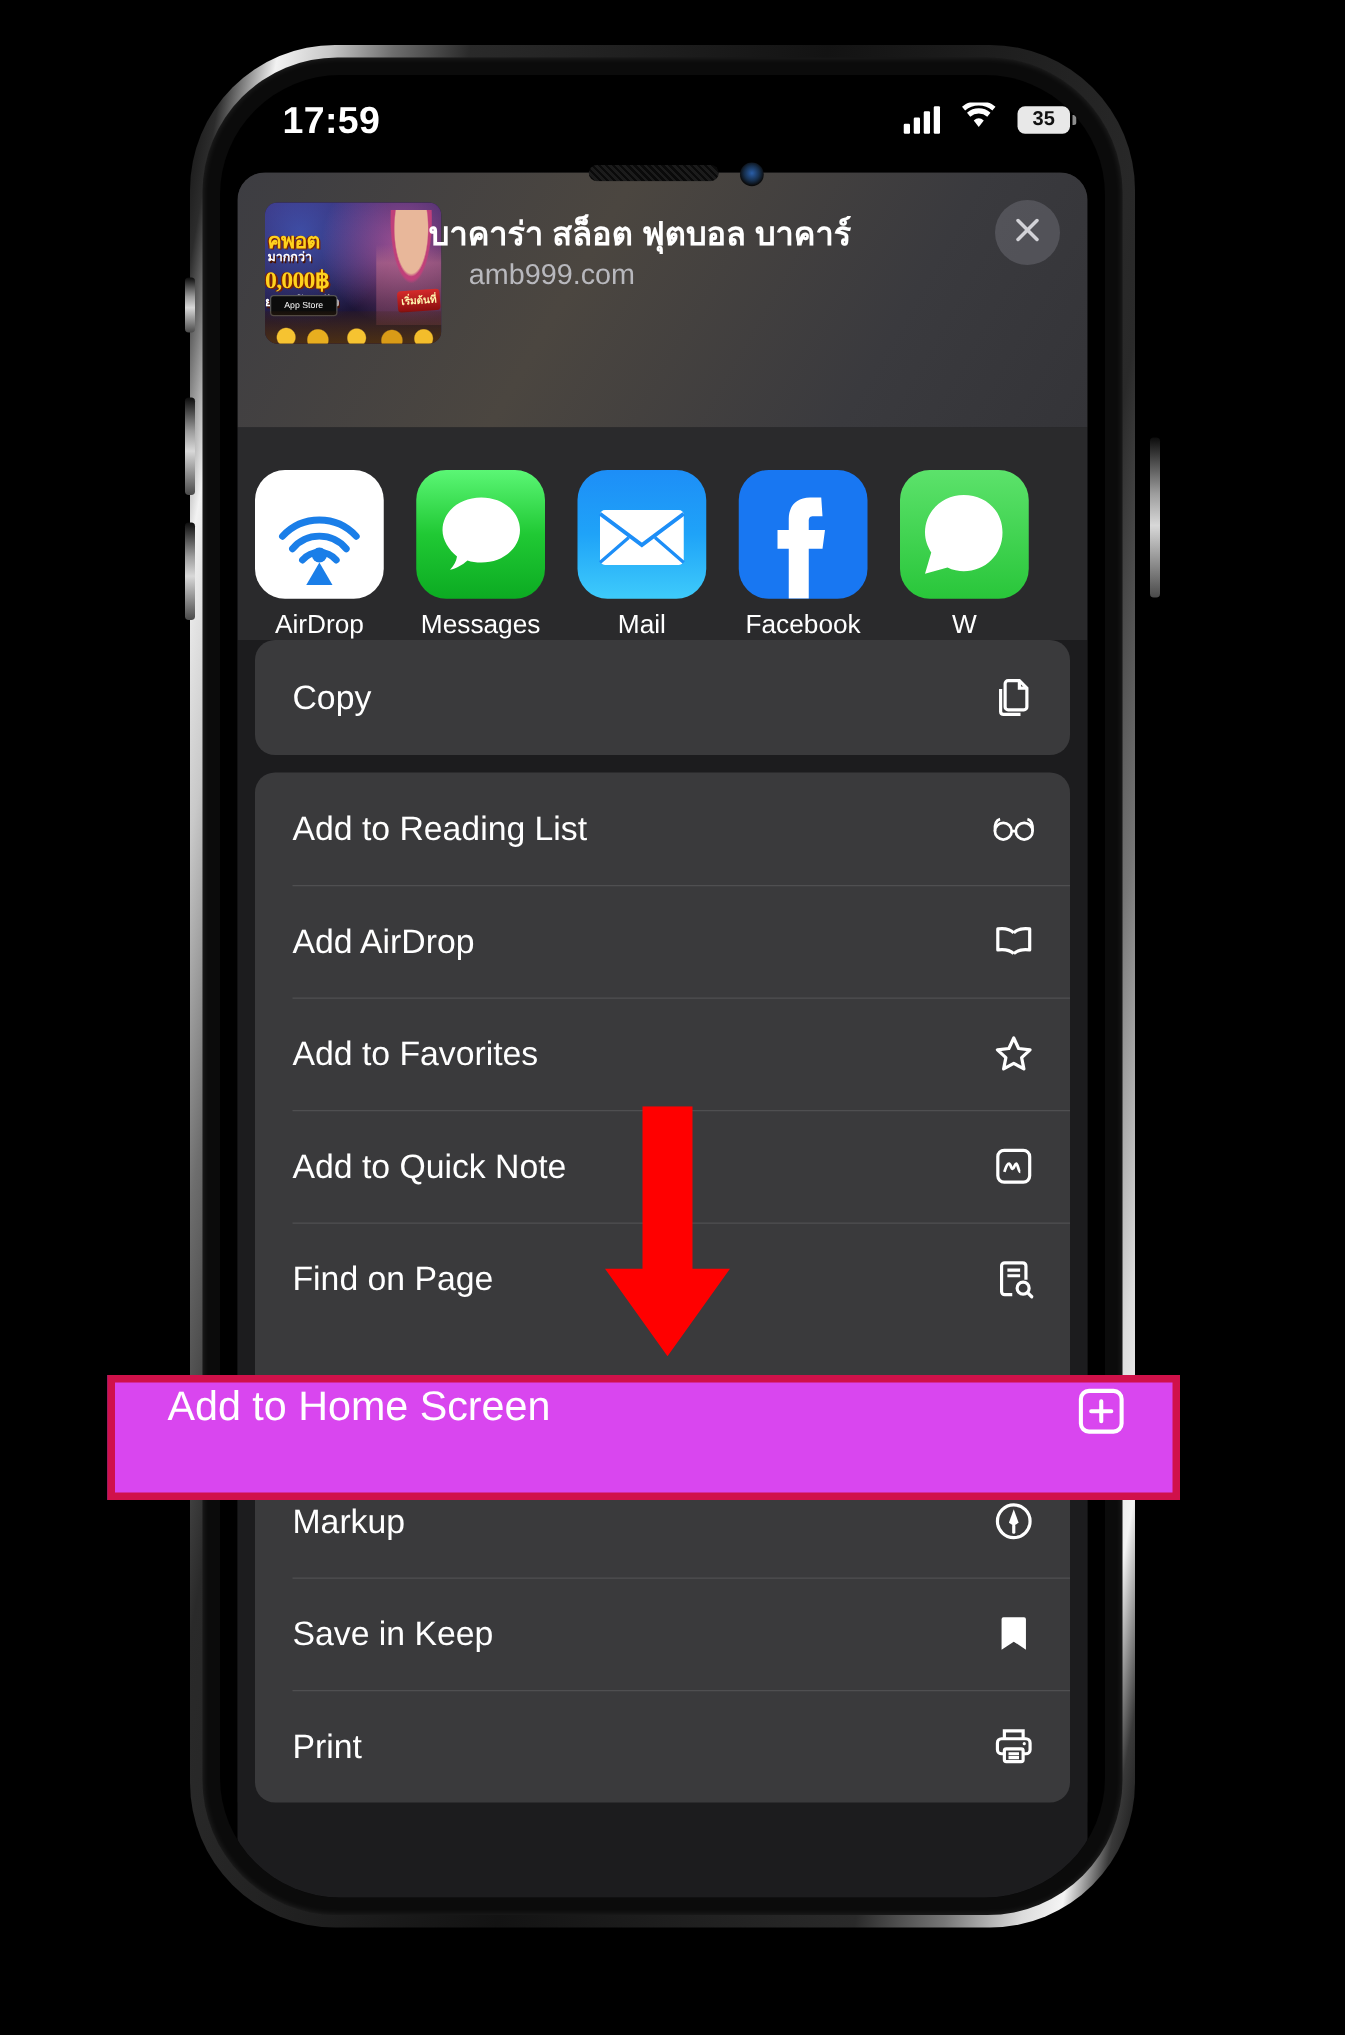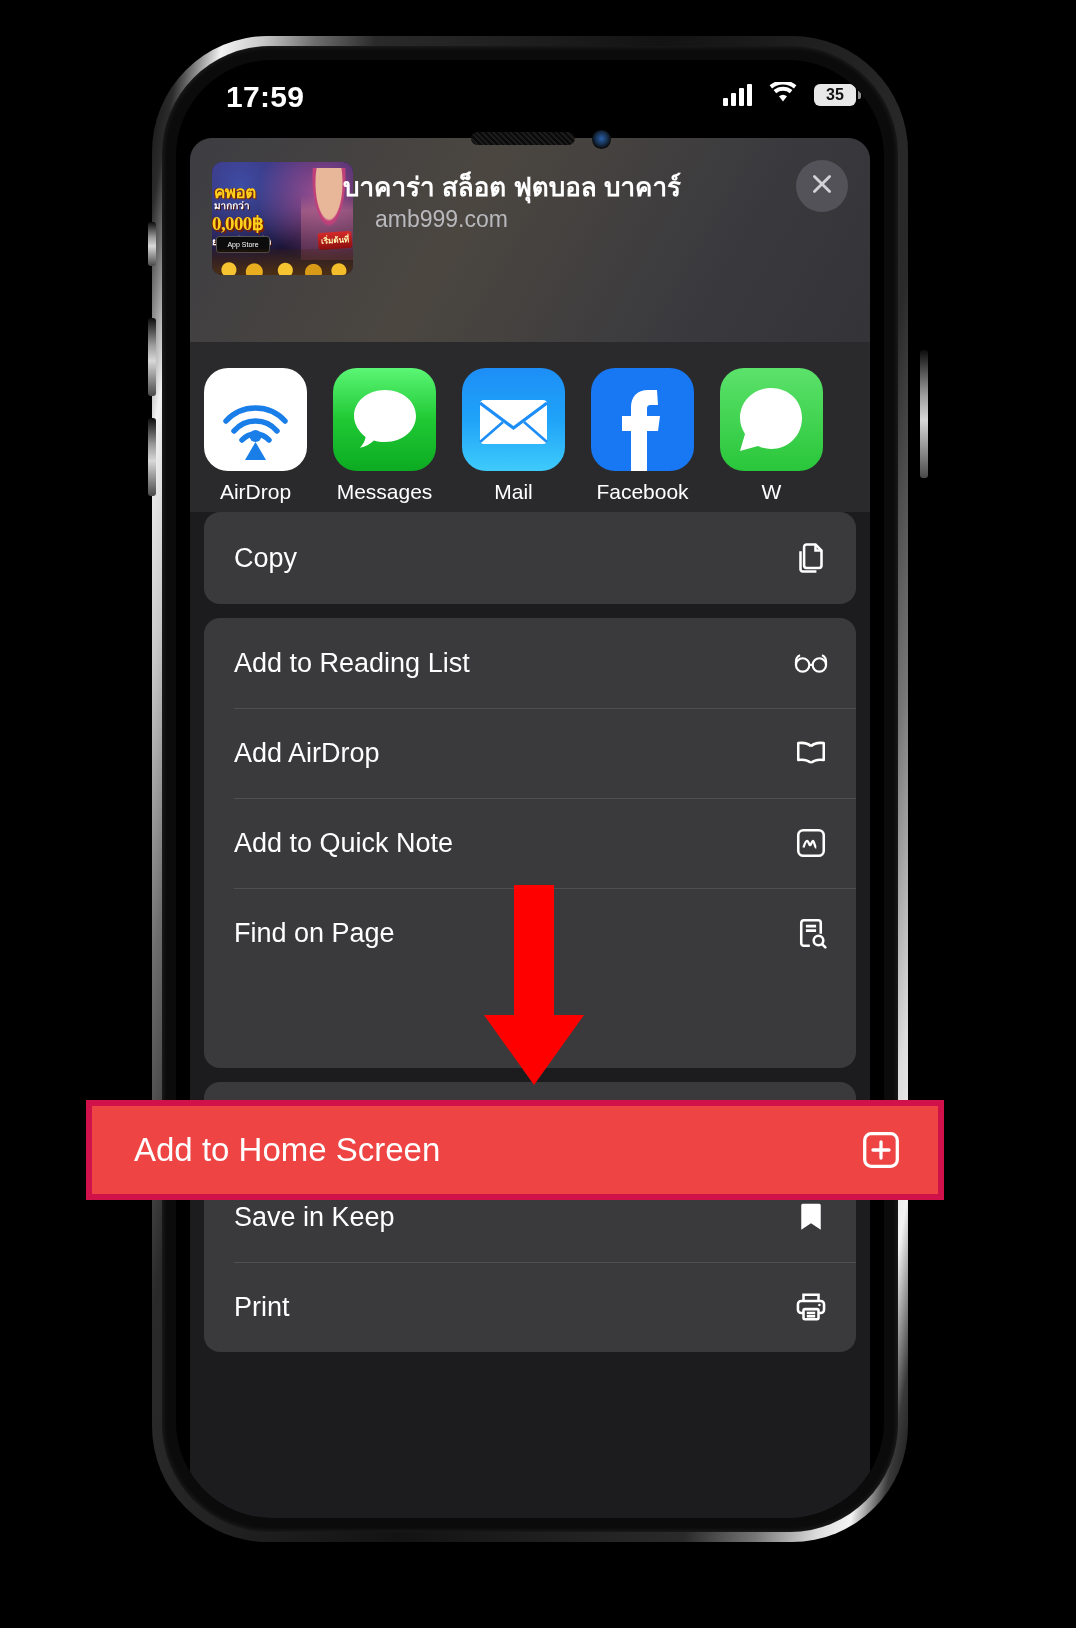--- a/index.html
+++ b/index.html
@@ -242,21 +242,21 @@
     display: flex; align-items: center; justify-content: center;
   }
   .close-btn svg { width: 26px; height: 26px; }
 
   
   .apps-row {
     position: relative;
     height: 170px;
     background: #2a2a2c;
     display: flex;
-    align-items: center;
+    align-items: flex-end;
     padding: 18px 0 0 14px;
     box-sizing: border-box;
     gap: 26px;
     overflow: hidden;
   }
   .app {
     width: 103px;
     flex: 0 0 auto;
     text-align: center;
   }
@@ -302,23 +302,23 @@
 
   .section.single .row { height: 92px; }
 
   
   .hl-box {
     position: absolute;
     left: 86px; top: 1100px;
     width: 858px; height: 100px;
     border: 6px solid #d0114a;
     box-sizing: border-box;
-    background: #ef4444;
+    background: #d946ef;
     z-index: 60;
-    display: flex; align-items: center; justify-content: space-between;
+    display: flex; justify-content: space-between;
     padding: 0 34px 0 42px;
   }
   .hl-label { font-size: 33px; color: #fff; }
   .hl-icon { width: 46px; height: 46px; color: #fff; }
   .hl-icon svg { width: 46px; height: 46px; }
 
   
   .arrow {
     position: absolute;
     left: 484px; top: 885px;
@@ -486,20 +486,28 @@
           <div class="row">
             <span class="row-label">Add AirDrop</span>
             <span class="row-icon">
               <svg viewBox="0 0 24 24" fill="none" stroke="#fff" stroke-width="1.7" stroke-linejoin="round">
                 <path d="M12 7.5C10 5.5 6.5 5 3.5 5.4v11.2C6.5 16.2 10 16.7 12 18.6"></path>
                 <path d="M12 7.5C14 5.5 17.5 5 20.5 5.4v11.2C17.5 16.2 14 16.7 12 18.6"></path>
               </svg>
             </span>
           </div>
 
+          <div class="row">
+            <span class="row-label">Add to Favorites</span>
+            <span class="row-icon">
+              <svg viewBox="0 0 24 24" fill="none" stroke="#fff" stroke-width="1.7" stroke-linejoin="round">
+                <path d="M12 3.6l2.6 5.6 6.1.7-4.5 4.2 1.2 6-5.4-3-5.4 3 1.2-6L3.3 9.9l6.1-.7z"></path>
+              </svg>
+            </span>
+          </div>
 
           <div class="row">
             <span class="row-label">Add to Quick Note</span>
             <span class="row-icon">
               <svg viewBox="0 0 24 24" fill="none" stroke="#fff" stroke-width="1.7">
                 <rect x="3.5" y="3.5" width="17" height="17" rx="3.4"></rect>
                 <path d="M7 15c.9-3 1.7-4.4 2.5-4.4.9 0 1 2.8 1.9 2.8.8 0 1.1-2.8 1.9-2.8.9 0 1.2 4.4 2.2 4.4" stroke-width="1.5"></path>
               </svg>
             </span>
           </div>

